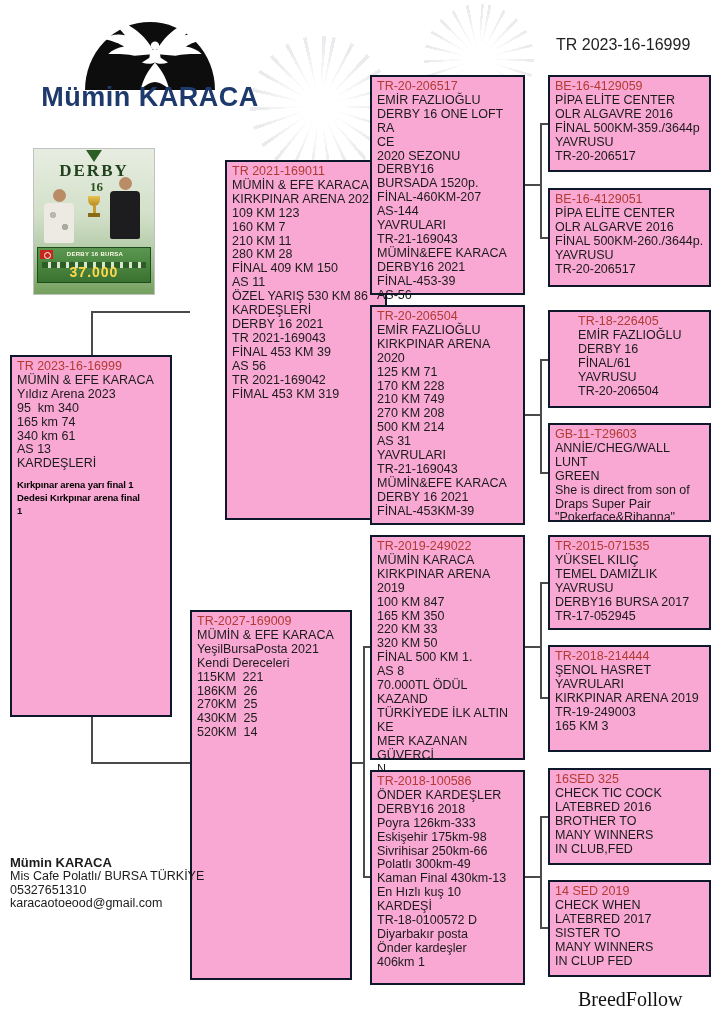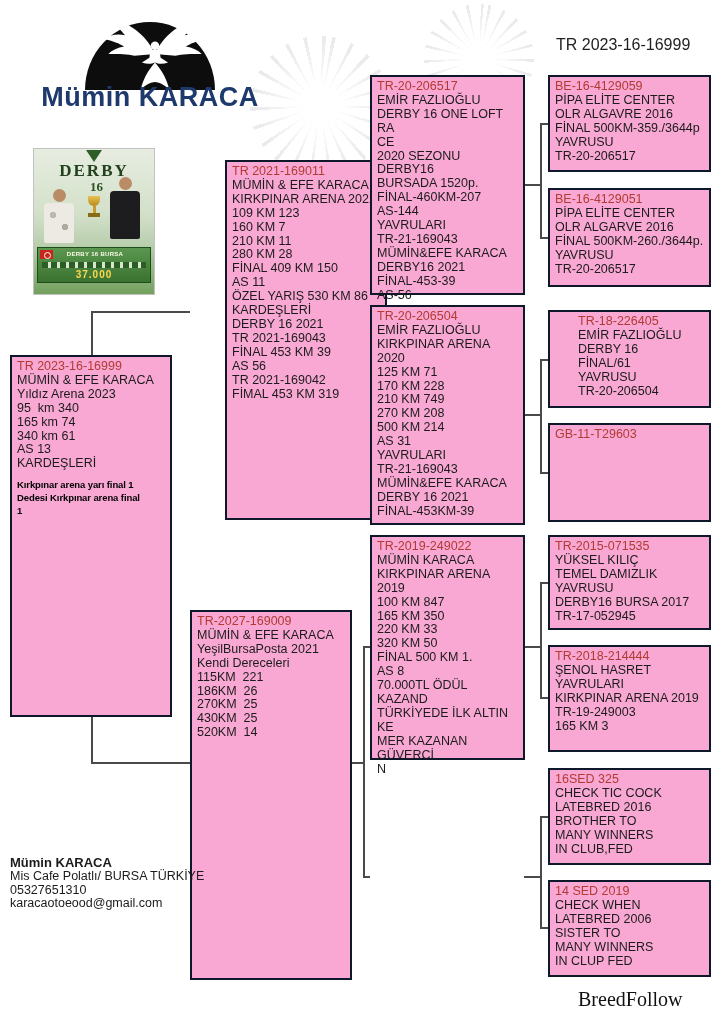--- a/index.html
+++ b/index.html
@@ -44,21 +44,21 @@
   .check{position:absolute;left:3px;top:98px;width:112px;height:34px;border:1px solid #1e4d1b;
     background:linear-gradient(180deg,#5b9750 0%,#3a7330 100%);}
   .check .flag{position:absolute;left:2px;top:2px;width:13px;height:9px;background:#c8251c;}
   .check .flag:after{content:"";position:absolute;left:4px;top:2px;width:5px;height:5px;border-radius:50%;
     border:1px solid #fff;}
   .check .check-title{position:absolute;left:17px;top:3px;width:80px;text-align:center;
     font-size:6px;font-weight:bold;color:#fdfbe8;letter-spacing:.3px;}
   .check .check-strip{position:absolute;left:4px;top:14px;width:104px;height:6px;
     background:repeating-linear-gradient(90deg,#2c5d25 0 6px,#d9e6cf 6px 9px);}
   .check .check-amount{position:absolute;left:0;bottom:2px;width:100%;text-align:center;
-    font-size:10px;font-weight:bold;color:#ffd84d;letter-spacing:1px;}
+    font-size:14px;font-weight:bold;color:#ffd84d;letter-spacing:1px;}
   
   .pbox{position:absolute;background:#f9a8d4;border:2px solid #0f172a;z-index:2;
     padding:3px 5px;box-sizing:border-box;}
   .box-id{font-size:12.5px;line-height:13.9px;color:#b23a32;white-space:pre;}
   .box-body{font-size:12.5px;line-height:13.9px;color:#1b1b1b;white-space:pre-wrap;}
   .box-note{margin-top:7px;font-size:9.5px;line-height:13px;font-weight:bold;
     color:#000;white-space:pre-line;letter-spacing:-.1px;}
   
   .h-line{position:absolute;height:2px;background:#4a4a4a;z-index:1;}
   .v-line{position:absolute;width:2px;background:#4a4a4a;z-index:1;}
@@ -233,20 +233,36 @@
 165 KM 350
 220 KM 33
 320 KM 50
 FİNAL 500 KM 1.
 AS 8
 70.000TL ÖDÜL KAZAND
 TÜRKİYEDE İLK ALTIN KE
 MER KAZANAN GÜVERCİ
 N</div>
   </div>
+  <div class="pbox" style="left:370px;top:770px;width:155px;height:215px;">
+    <div class="box-id">TR-2018-100586</div>
+    <div class="box-body">ÖNDER KARDEŞLER
+DERBY16 2018
+Poyra 126km-333
+Eskişehir 175km-98
+Sivrihisar 250km-66
+Polatlı 300km-49
+Kaman Final 430km-13
+En Hızlı kuş 10
+KARDEŞİ
+TR-18-0100572 D
+Diyarbakır posta
+Önder kardeşler
+406km 1</div>
+  </div>
 
   <div class="pbox" style="left:548px;top:75px;width:163px;height:97px;">
     <div class="box-id">BE-16-4129059</div>
     <div class="box-body">PİPA ELİTE CENTER
 OLR ALGAVRE 2016
 FİNAL 500KM-359./3644p
 YAVRUSU
 TR-20-206517</div>
   </div>
   <div class="pbox" style="left:548px;top:188px;width:163px;height:99px;">
@@ -260,20 +276,25 @@
   <div class="pbox" style="left:548px;top:310px;width:163px;height:98px;padding-left:28px;">
     <div class="box-id">TR-18-226405</div>
     <div class="box-body">EMİR FAZLIOĞLU
 DERBY 16
 FİNAL/61
 YAVRUSU
 TR-20-206504</div>
   </div>
   <div class="pbox" style="left:548px;top:423px;width:163px;height:99px;">
     <div class="box-id">GB-11-T29603</div>
+    <div class="box-body">ANNİE/CHEG/WALL LUNT
+GREEN
+She is direct from son of
+Draps Super Pair
+"Pokerface&amp;Rihanna"</div>
   </div>
   <div class="pbox" style="left:548px;top:535px;width:163px;height:95px;">
     <div class="box-id">TR-2015-071535</div>
     <div class="box-body">YÜKSEL KILIÇ
 TEMEL DAMIZLIK
 YAVRUSU
 DERBY16 BURSA 2017
 TR-17-052945</div>
   </div>
   <div class="pbox" style="left:548px;top:645px;width:163px;height:107px;">
@@ -288,21 +309,21 @@
     <div class="box-id">16SED 325</div>
     <div class="box-body">CHECK TIC COCK
 LATEBRED 2016
 BROTHER TO
 MANY WINNERS
 IN CLUB,FED</div>
   </div>
   <div class="pbox" style="left:548px;top:880px;width:163px;height:97px;">
     <div class="box-id">14 SED 2019</div>
     <div class="box-body">CHECK WHEN
-LATEBRED 2006
+LATEBRED 2017
 SISTER TO
 MANY WINNERS
 IN CLUP FED</div>
   </div>
 
   <div class="contact">
     <div class="contact-name">Mümin KARACA</div>
     <div>Mis Cafe Polatlı/ BURSA TÜRKİYE</div>
     <div>05327651310</div>
     <div>karacaotoeood@gmail.com</div>

